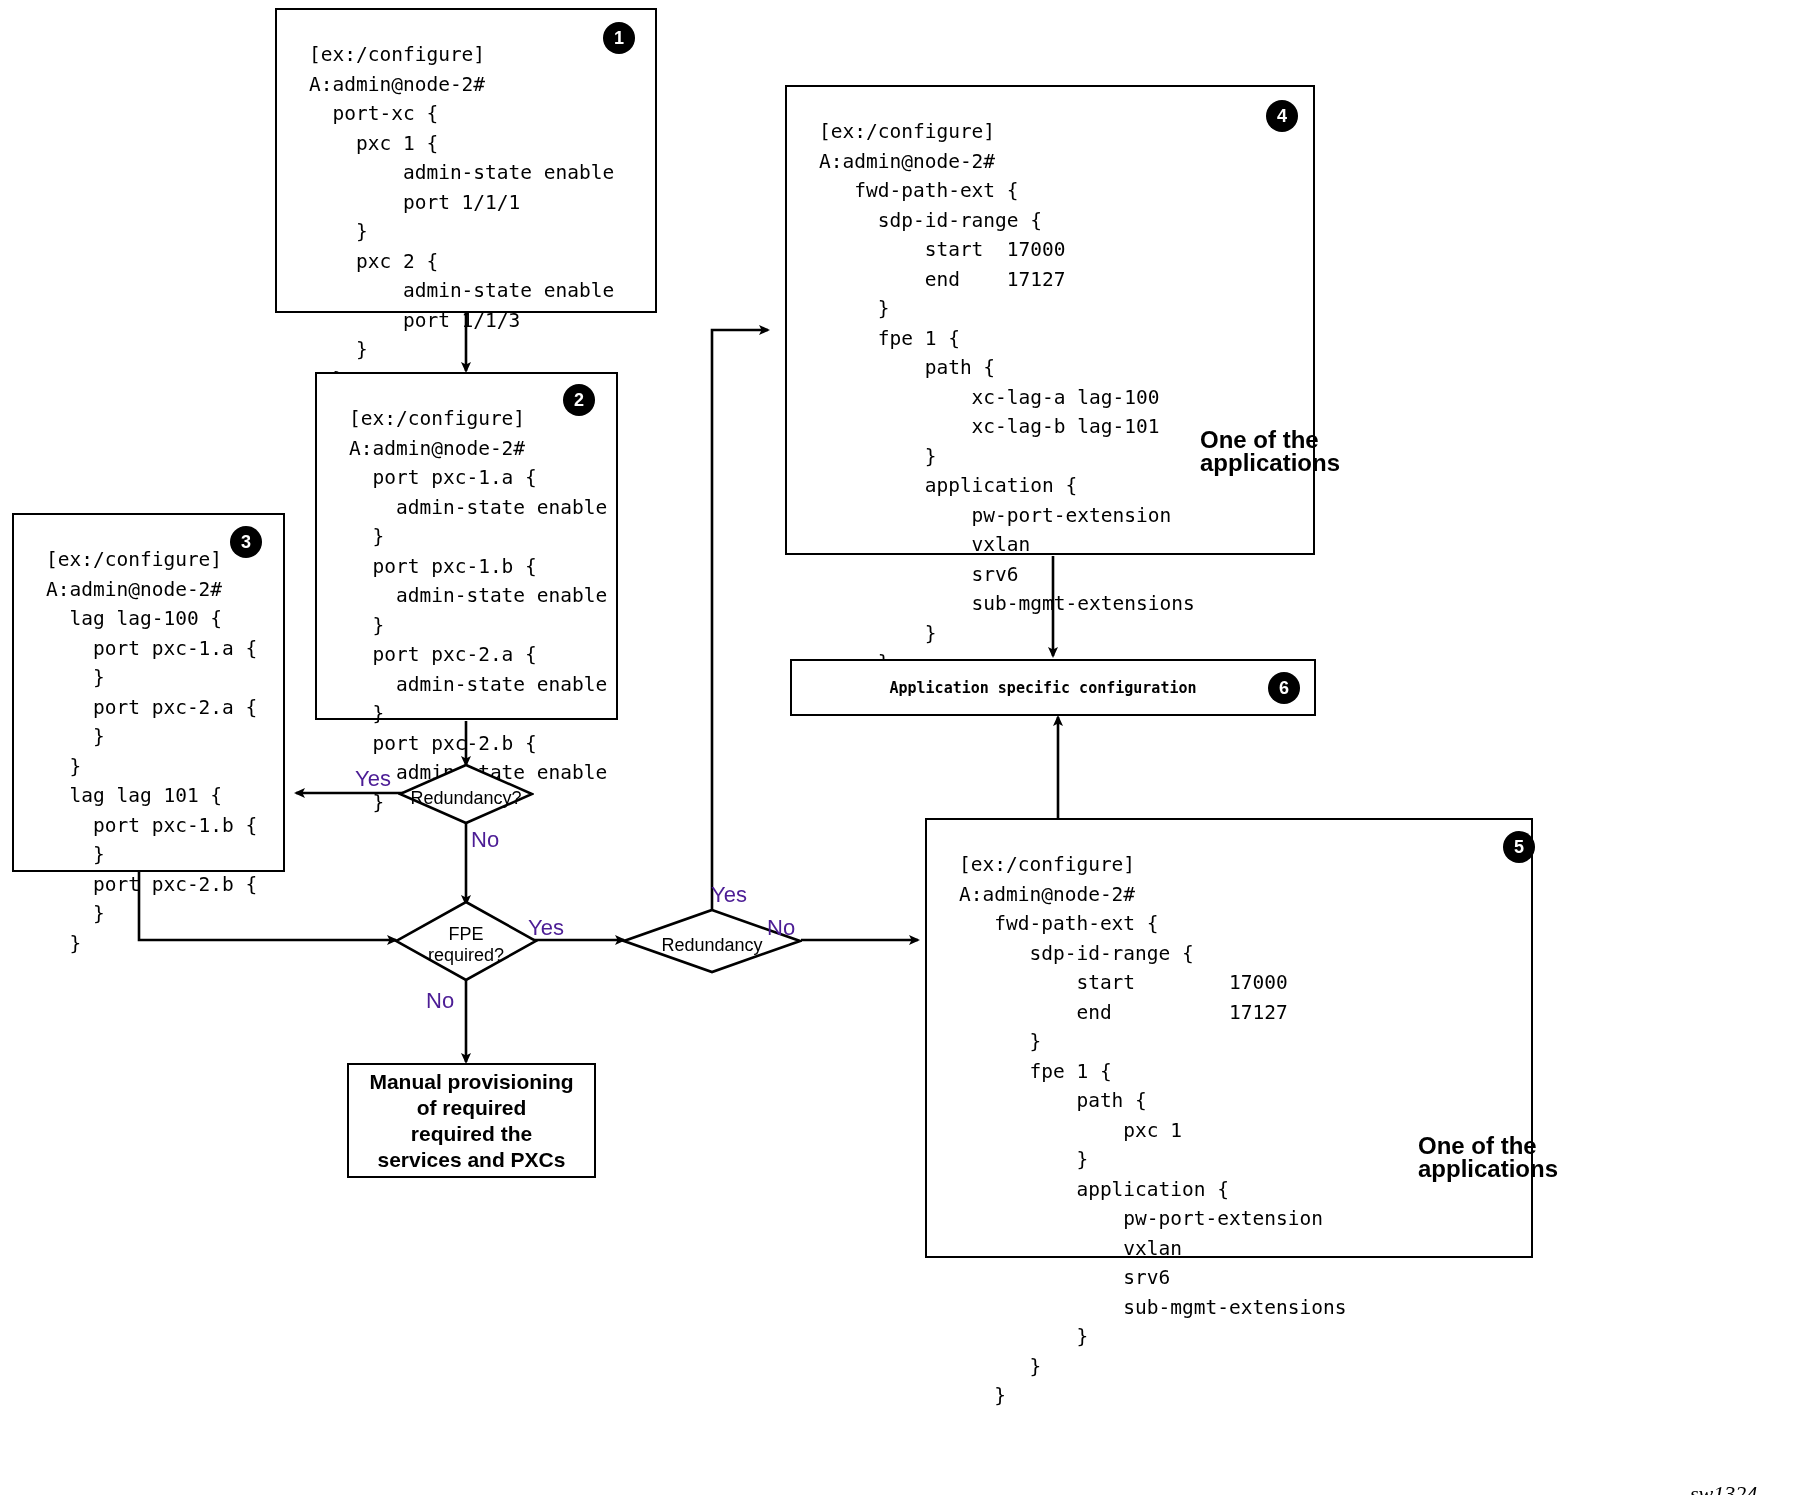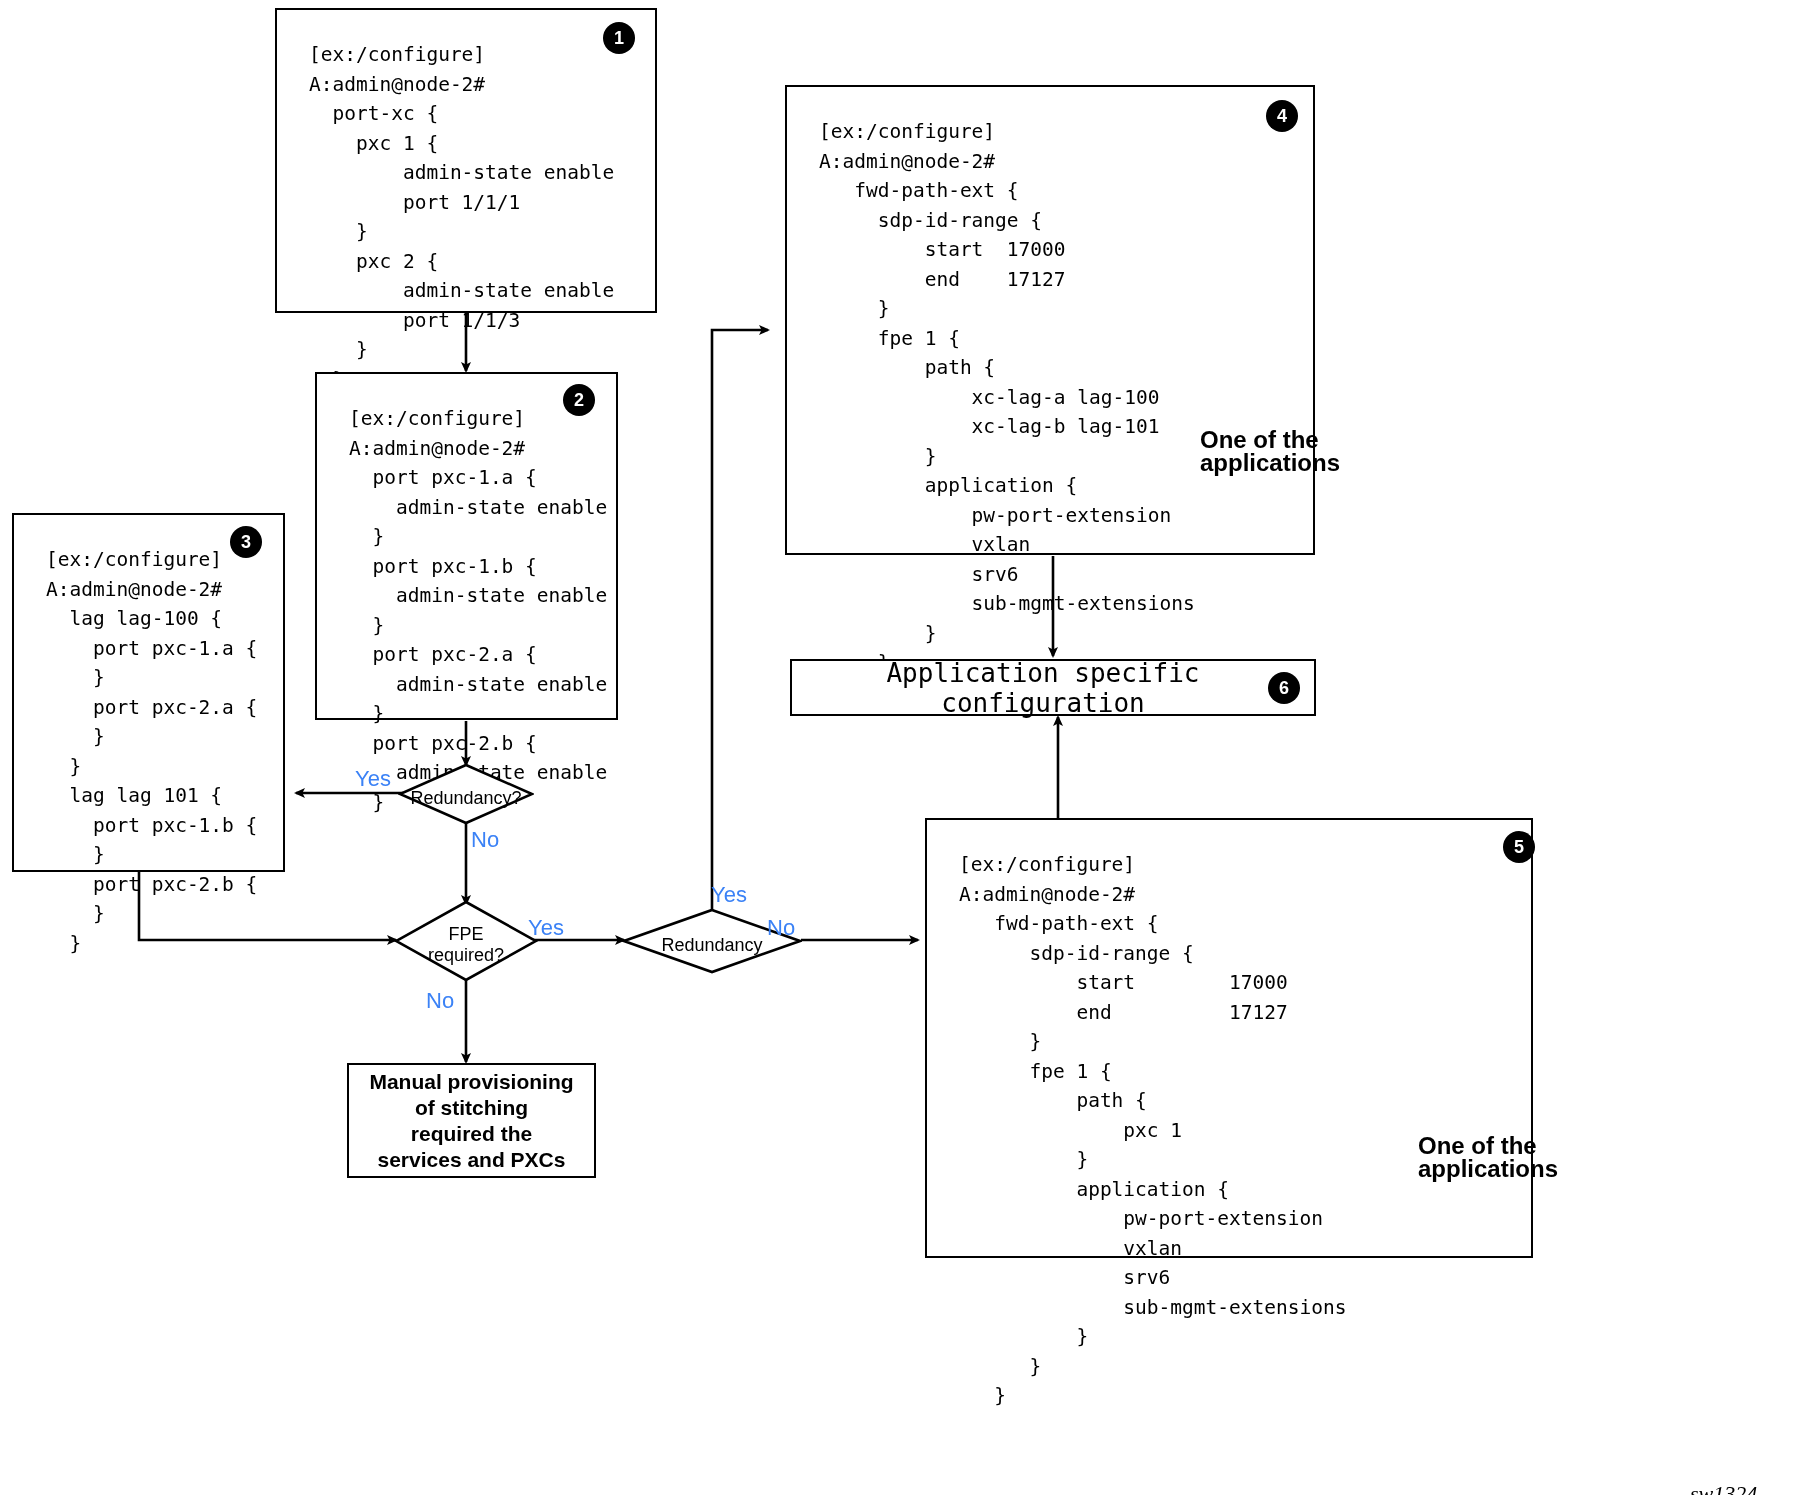--- a/index.html
+++ b/index.html
@@ -59,22 +59,22 @@
     position:absolute;
     border:2.5px solid #000;
     background:#fff;
     box-sizing:border-box;
     z-index:3;
     display:flex;
     align-items:center;
   }
   .lineboxwrap .ltext{
     font-family:"DejaVu Sans Mono", monospace;
-    font-weight:normal;
-    font-size:26px;
+    font-weight:bold;
+    font-size:15px;
     width:100%;
     text-align:center;
     padding-right:20px;
   }
   
   .textbox{
     position:absolute;
     border:2.5px solid #000;
     background:#fff;
     box-sizing:border-box;
@@ -106,21 +106,21 @@
     font-size:18px;
     line-height:21px;
     text-align:center;
     color:#000;
   }
   
   .elabel{
     position:absolute;
     font-family:"Liberation Sans", sans-serif;
     font-size:22px;
-    color:#3b82f6;
+    color:#4c1d95;
     z-index:6;
     white-space:nowrap;
   }
   
   .annot{
     position:absolute;
     font-family:"Liberation Sans", sans-serif;
     font-weight:bold;
     font-size:24px;
     line-height:23px;
@@ -286,21 +286,21 @@
   </div>
   <div class="badge" style="left:1503px; top:831px;">5</div>
   <div class="annot" style="left:1418px; top:1134px;">
     <div>One of the</div>
     <div>applications</div>
   </div>
 
   <div class="textbox" style="left:347px; top:1063px; width:249px; height:115px;">
     <div class="tb">
       <div>Manual provisioning</div>
-      <div>of stitching</div>
+      <div>of required</div>
       <div>required the</div>
       <div>services and PXCs</div>
     </div>
   </div>
 
   <div class="diamond" style="left:398px; top:763px; width:136px; height:62px;">
     <svg width="136" height="62" viewBox="0 0 136 62" xmlns="http://www.w3.org/2000/svg">
       <polygon points="68,2 134,31 68,60 2,31" fill="#fff" stroke="#000" stroke-width="2.6"></polygon>
     </svg>
     <div class="dlabel">Redundancy?</div>

